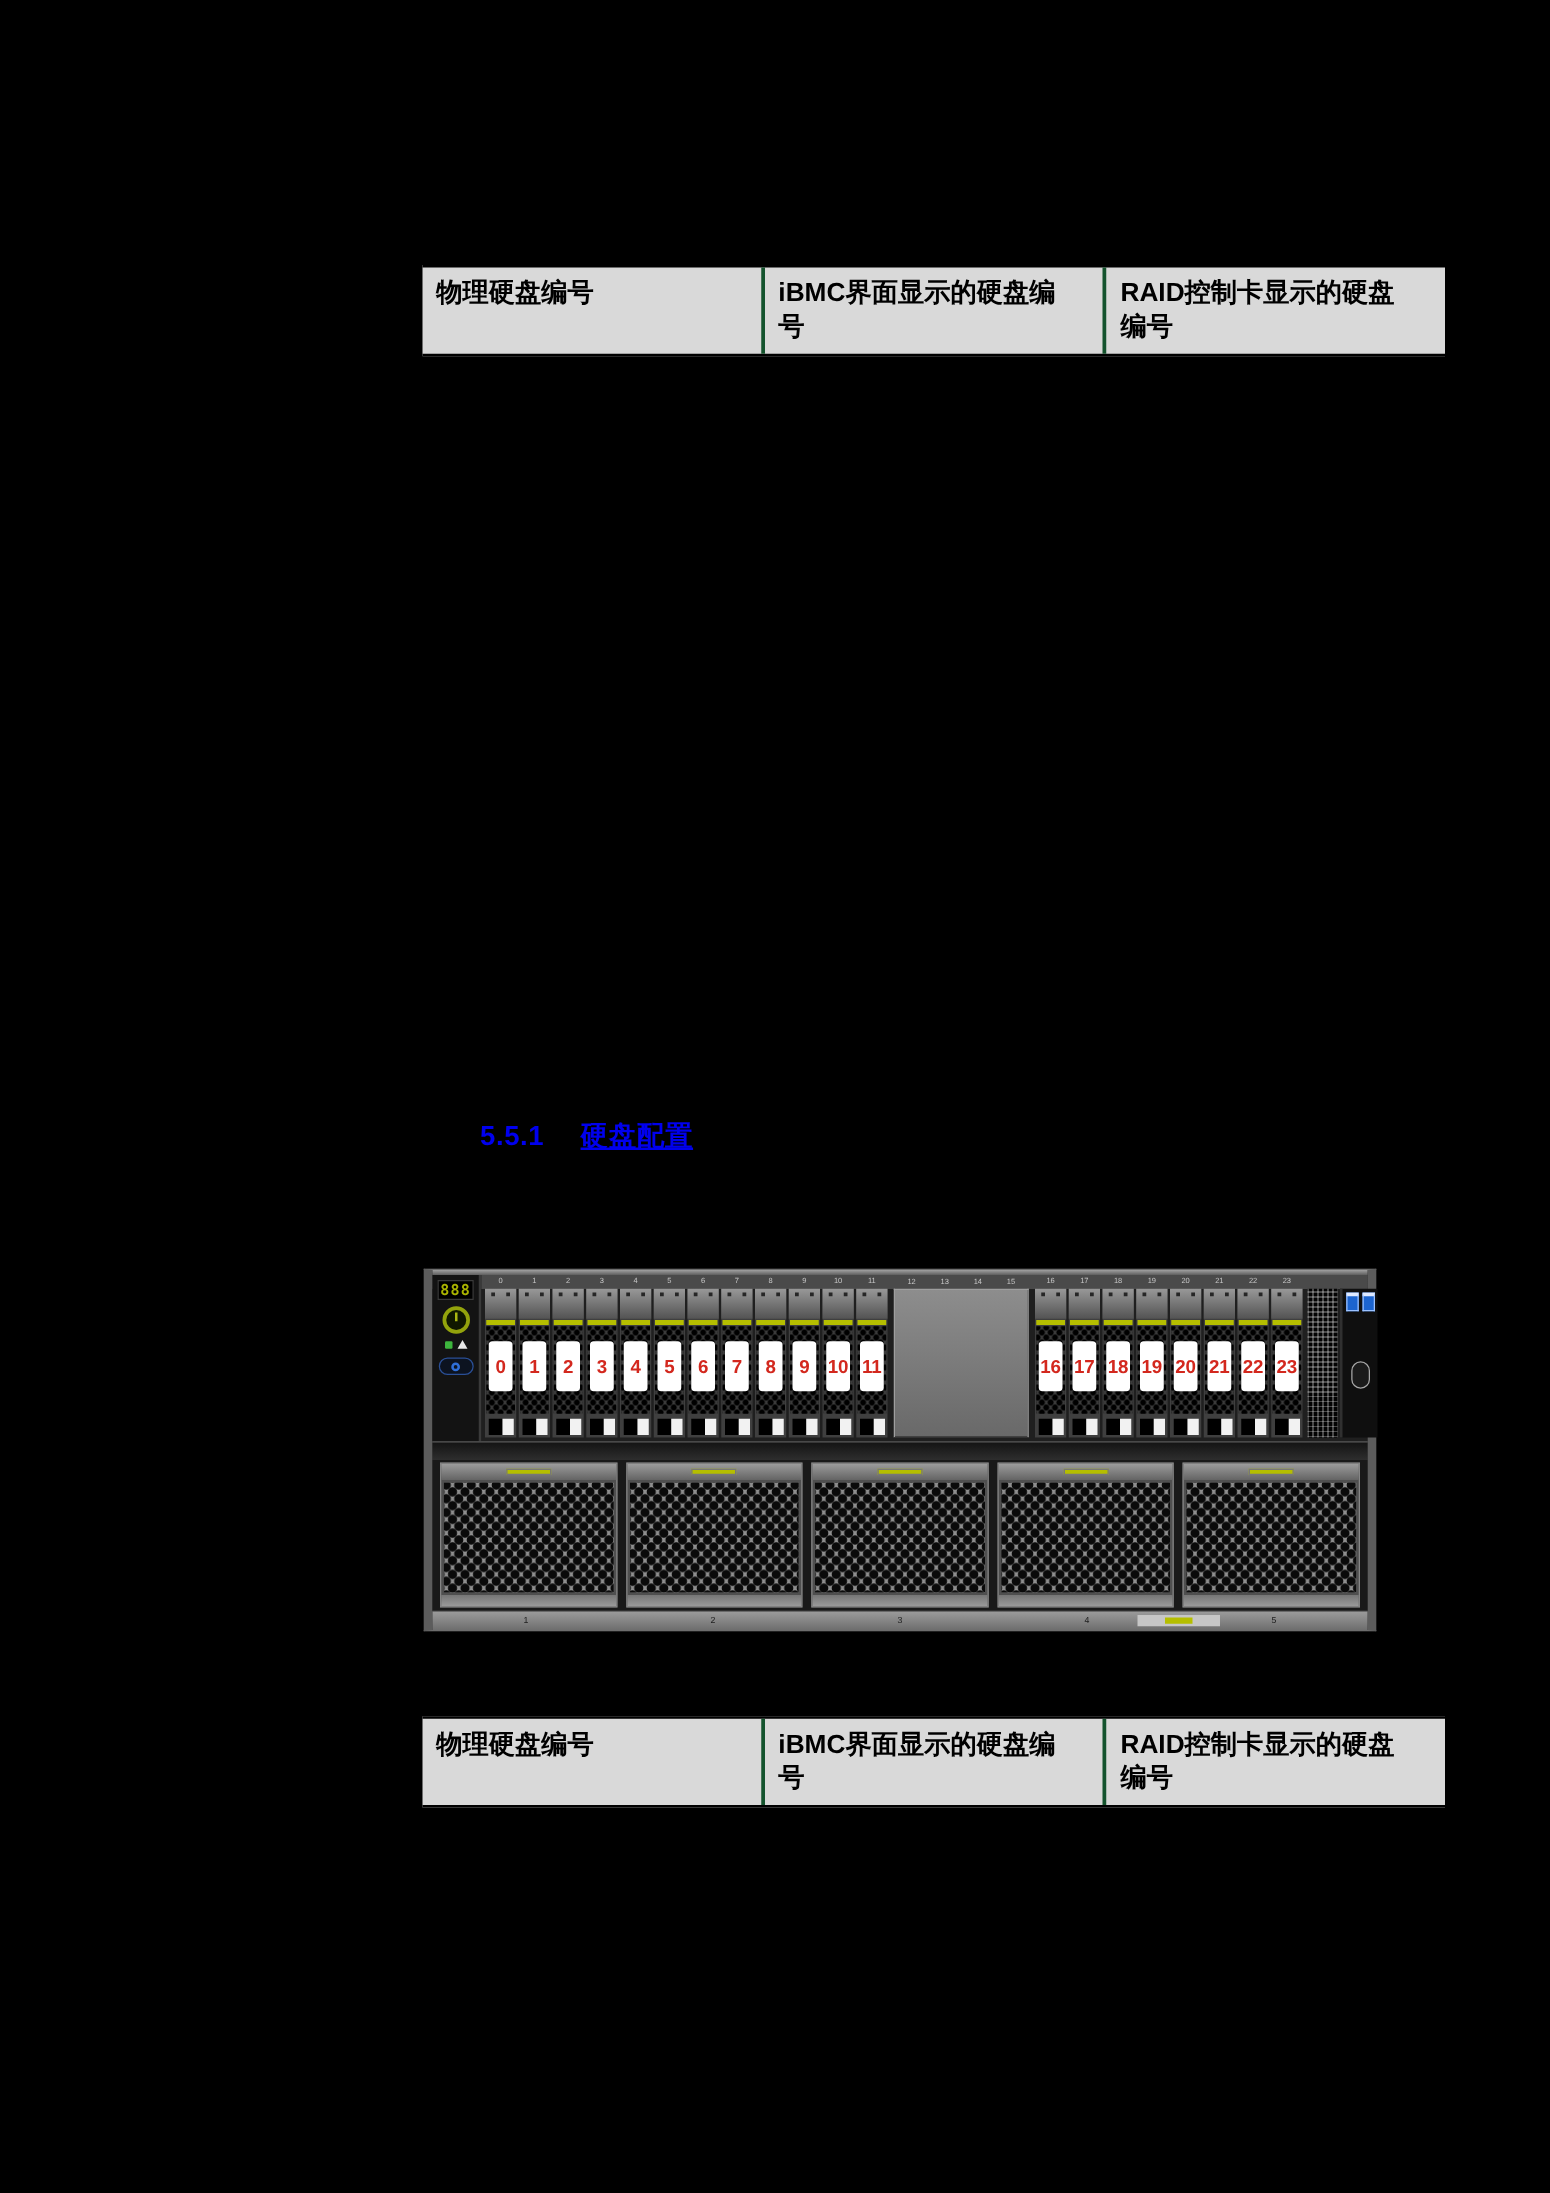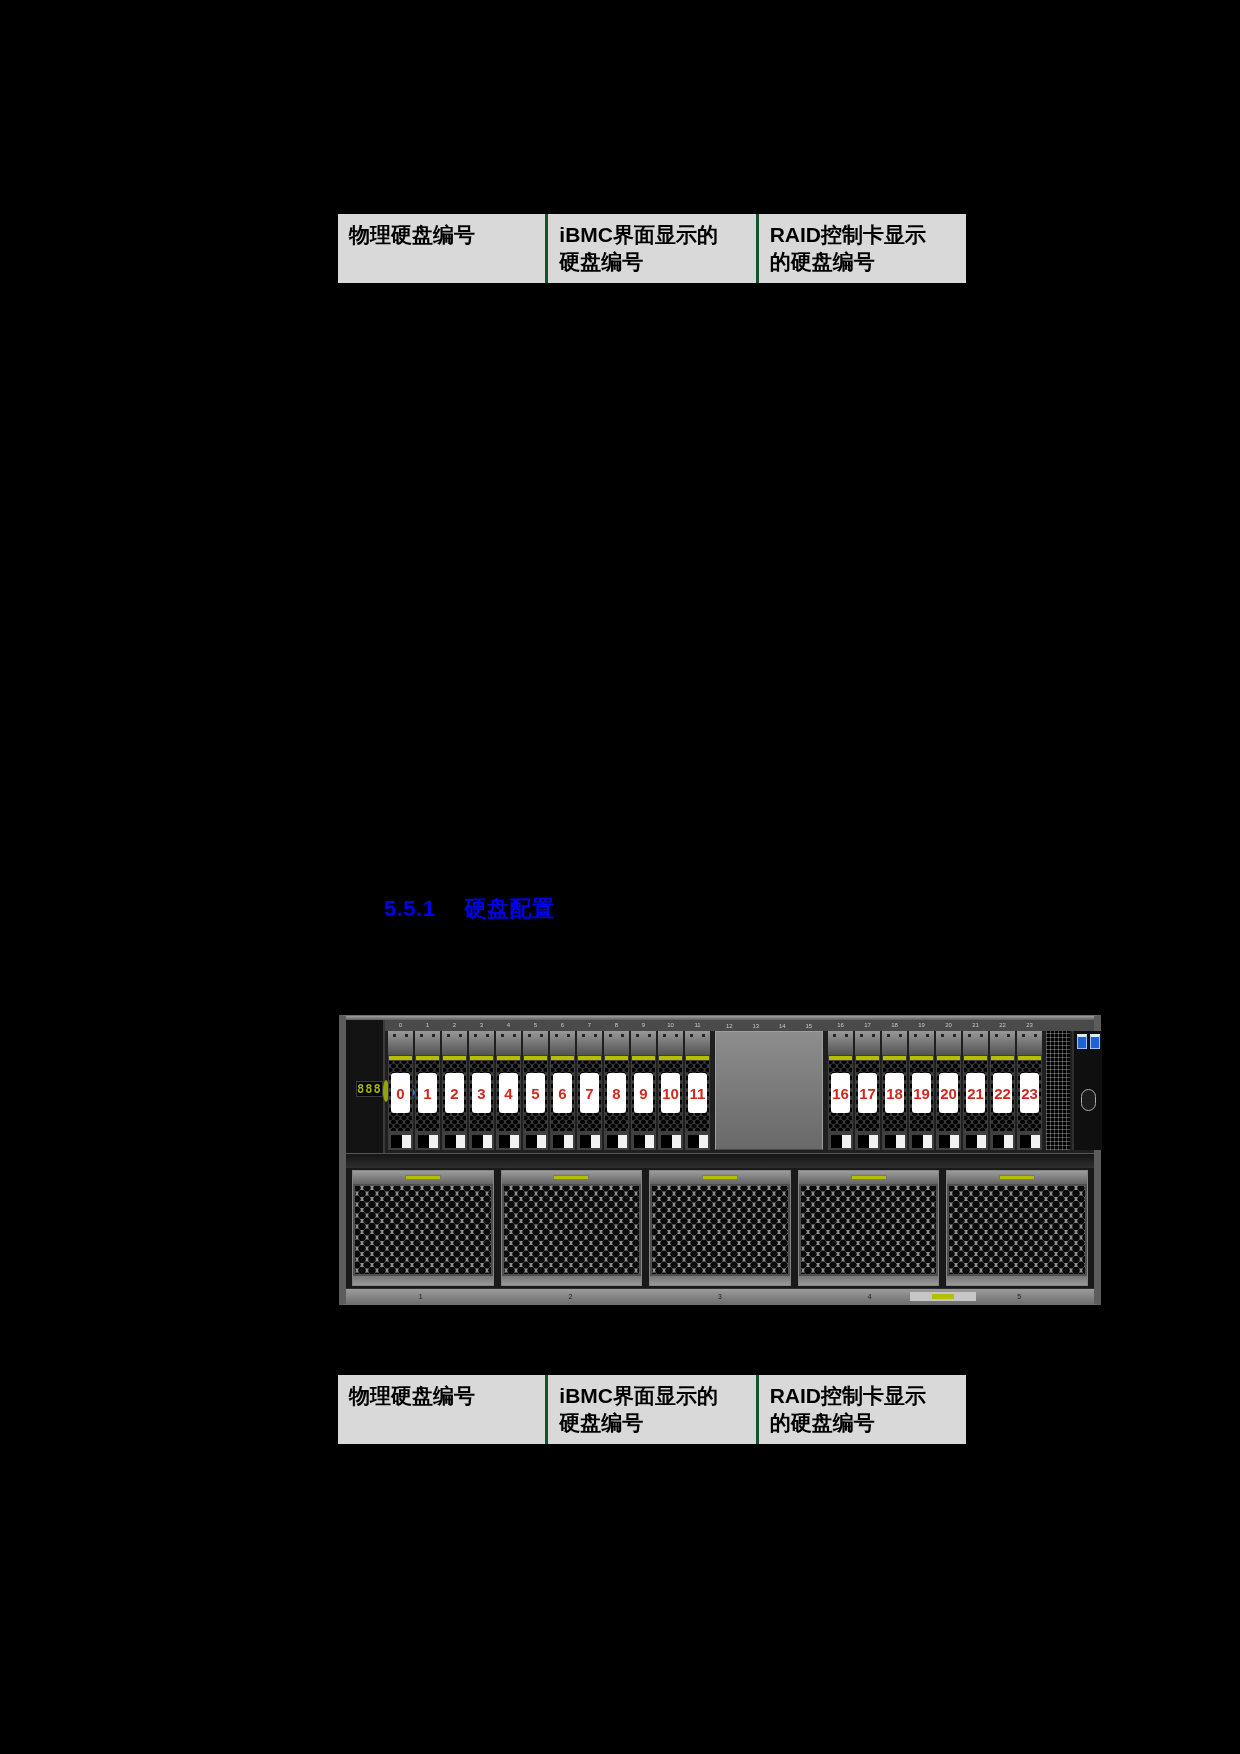--- a/index.html
+++ b/index.html
@@ -1,46 +1,46 @@
 <!DOCTYPE html>
 <html><head>
 <meta charset="utf-8">
 <style>
   *{margin:0;padding:0;box-sizing:border-box}
   html,body{background:#000}
   body{position:relative;width:1240px;height:1754px;overflow:hidden;
        font-family:"Liberation Sans",sans-serif}
 
   
-  .tbl{position:absolute;left:338px;width:628px;display:flex;
+  .tbl{position:absolute;left:338px;width:818px;display:flex;
        background:#d9d9d9;border-top:2px solid #000;border-bottom:2px solid #000}
   #table-top{top:212px;min-height:70px}
   #table-bottom{top:1373px;min-height:70px}
   .tbl .cell{flex:1;border-left:3px solid #14532d;padding:7px 26px 8px 11px;
        font-weight:bold;font-size:21px;line-height:27px;color:#000;
        word-break:break-all;overflow:hidden}
   .tbl .cell:first-child{border-left:none}
 
   
   .heading{position:absolute;left:384px;top:894px;font-size:22px;
        font-weight:bold;color:#0000ee;letter-spacing:.5px}
   .heading .hnum{margin-right:29px}
-  .heading .hlink{color:#0000ee;cursor:pointer}
+  .heading .hlink{color:#0000ee;text-decoration:underline;cursor:pointer}
 
   
   .server{position:absolute;left:339px;top:1015px;width:762px;height:290px;
        background:#262626;border:1px solid #6d6d6d;
        border-left:7px solid #5c5c5c;border-right:7px solid #5c5c5c;
        display:flex;flex-direction:column}
   .srv-toprail{height:4px;background:linear-gradient(#a0a0a0,#5e5e5e)}
 
   .drive-zone{height:133px;display:flex;
        background:linear-gradient(#4a4a4a 0 11px,#1f1f1f 11px)}
   .ear{width:39px;background:#131313;border-right:2px solid #3a3a3a;
-       padding:4px 10px 0;display:flex;flex-direction:row;align-items:center;flex:none}
+       padding:4px 10px 0;display:flex;flex-direction:column;align-items:center;flex:none}
   .seg{width:29px;height:16px;background:#000;border:1px solid #3a3a3a;
        color:#aab400;font-family:"DejaVu Sans Mono",monospace;font-size:12px;
        font-weight:bold;text-align:center;line-height:14px;letter-spacing:1px}
   .pwr{width:22px;height:22px;border-radius:50%;border:3px solid #93a30c;
        background:#101800;margin-top:5px;position:relative}
   .pwr::after{content:"";position:absolute;left:7px;top:2px;width:2px;height:7px;background:#aab711}
   .mini-leds{display:flex;gap:4px;margin-top:5px;align-items:center}
   .led-g{width:6px;height:6px;background:#3db53d;border-radius:1px}
   .led-w{width:0;height:0;border-left:4px solid transparent;border-right:4px solid transparent;
        border-bottom:7px solid #e8e8e8}

